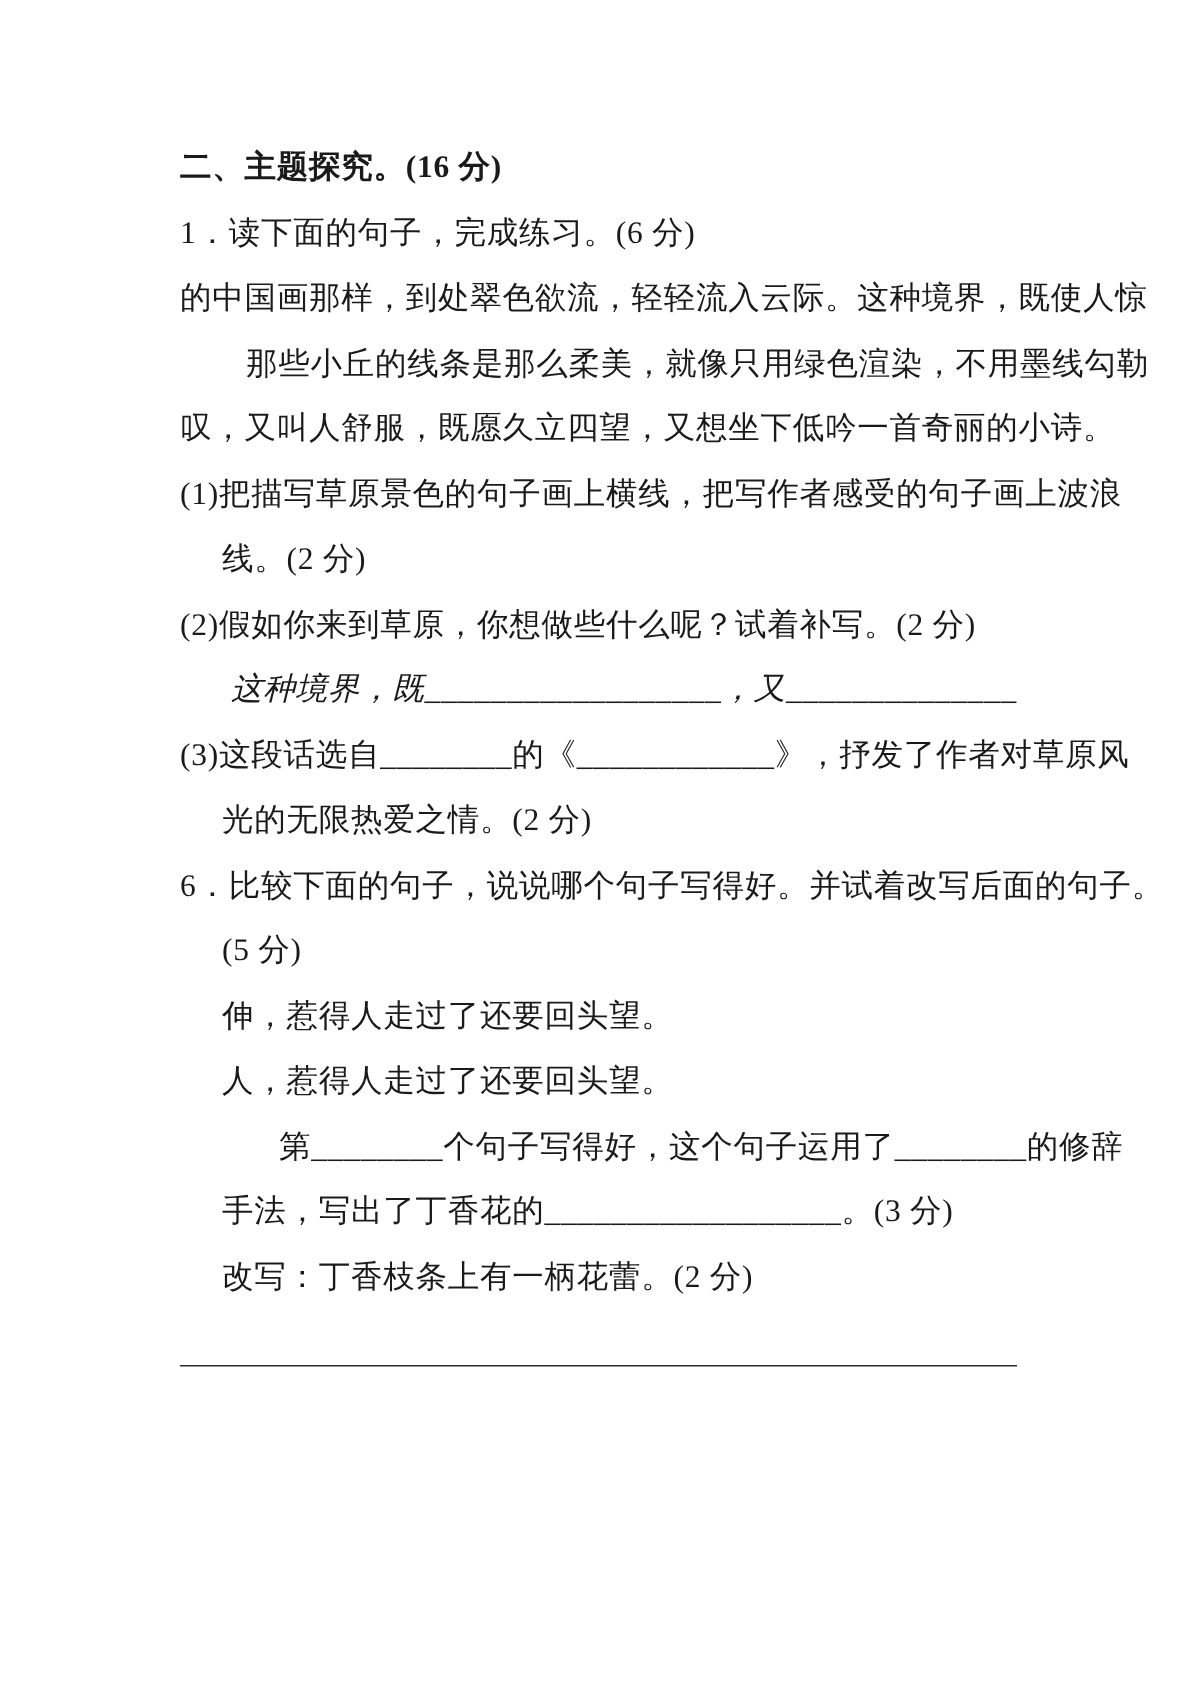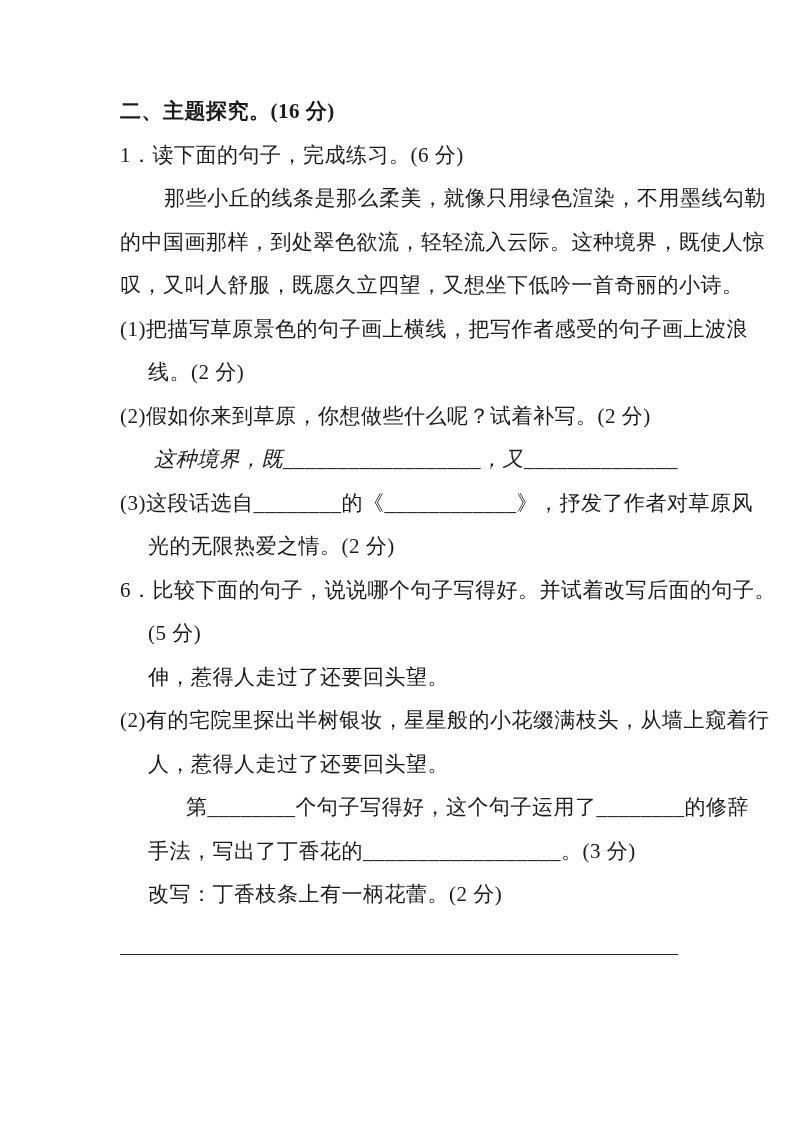--- a/index.html
+++ b/index.html
@@ -45,31 +45,30 @@
     bottom: 12px;
     border-bottom: 1.5px solid #2a2a2a;
   }
 </style>
 </head>
 <body>
 
 <div class="page">
   <div class="line bold">二、主题探究。(16 分)</div>
   <div class="line">1．读下面的句子，完成练习。(6 分)</div>
+  <div class="line kai">的中国画那样，到处翠色欲流，轻轻流入云际。这种境界，既使人惊</div>
   <div class="line kai ind3">那些小丘的线条是那么柔美，就像只用绿色渲染，不用墨线勾勒</div>
-  <div class="line kai">的中国画那样，到处翠色欲流，轻轻流入云际。这种境界，既使人惊</div>
   <div class="line kai">叹，又叫人舒服，既愿久立四望，又想坐下低吟一首奇丽的小诗。</div>
   <div class="line">(1)把描写草原景色的句子画上横线，把写作者感受的句子画上波浪</div>
   <div class="line ind1">线。(2 分)</div>
   <div class="line">(2)假如你来到草原，你想做些什么呢？试着补写。(2 分)</div>
   <div class="line ind2">这种境界，既__________________，又______________</div>
   <div class="line">(3)这段话选自________的《____________》，抒发了作者对草原风</div>
   <div class="line ind1">光的无限热爱之情。(2 分)</div>
   <div class="line">6．比较下面的句子，说说哪个句子写得好。并试着改写后面的句子。</div>
   <div class="line ind1">(5 分)</div>
   <div class="line kai ind1">伸，惹得人走过了还要回头望。</div>
-  <div class="line kai">(2)有的宅院里探出半树银妆，星星般的小花缀满枝头，从墙上窥着行</div>
   <div class="line kai ind1">人，惹得人走过了还要回头望。</div>
   <div class="line ind4">第________个句子写得好，这个句子运用了________的修辞</div>
   <div class="line ind1">手法，写出了丁香花的__________________。(3 分)</div>
   <div class="line ind1">改写：丁香枝条上有一柄花蕾。(2 分)</div>
   <div class="rule-line"></div>
 </div>
 
 </body></html>

